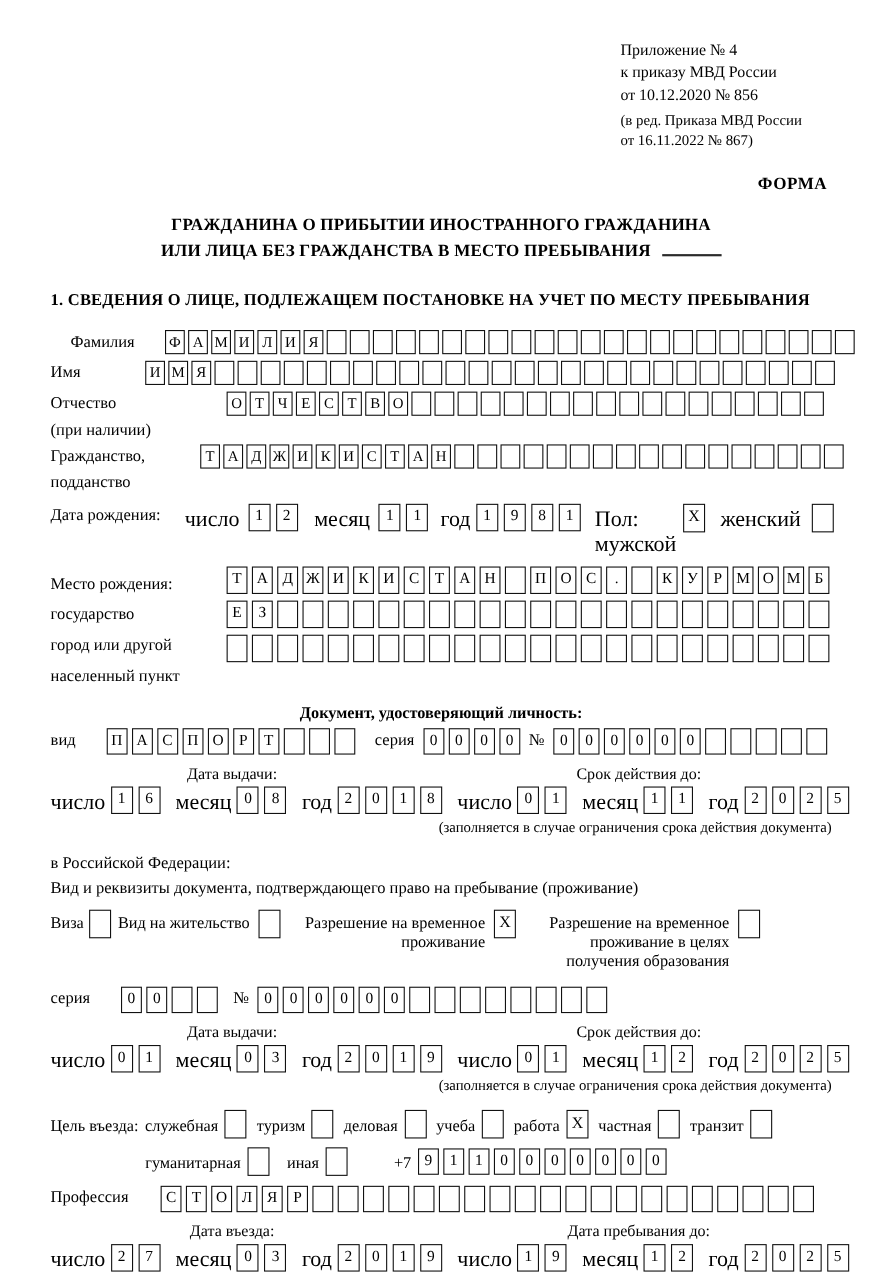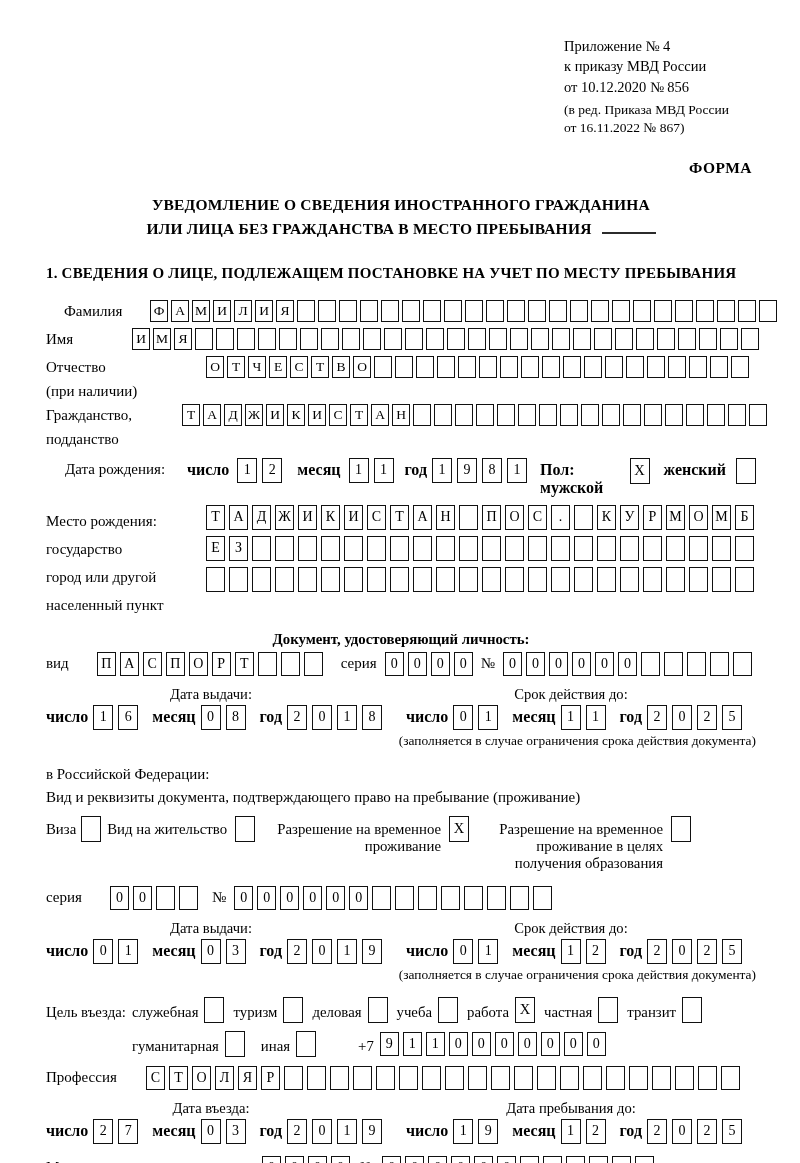--- a/index.html
+++ b/index.html
@@ -39,21 +39,21 @@
   
   .inline-lab{font-size:15px;padding-top:3px;margin:0 8px 0 0;}
   .gap-l{margin-left:14px;}
 
   
   .daterow{display:flex;margin-top:10px;}
   .datecol{width:372px;}
   .datecol.right{width:auto;}
   .datetitle{text-align:center;font-size:14.6px;margin-bottom:2px;width:330px;}
   .dateline{display:flex;align-items:flex-start;}
-  .dlab{font-size:16px;padding-top:3px;margin-right:5px;font-weight:bold;}
+  .dlab{font-size:20px;padding-top:3px;margin-right:5px;}
   .dateline .cells{margin-right:9px;}
   .note-right{text-align:right;font-size:13.4px;margin-top:3px;}
 
   
   .res-text{font-size:15px;margin-top:14px;line-height:1.5;}
   .opt-row{display:flex;align-items:flex-start;margin-top:8px;}
   .opt{display:flex;align-items:flex-start;}
   .opt .olabel{font-size:14.8px;padding-top:5px;}
   .opt .olabel.center{text-align:right;}
   .opt .cbox{margin-left:8px;}
@@ -76,21 +76,21 @@
     <div>к приказу МВД России</div>
     <div>от 10.12.2020 № 856</div>
     <div class="sub">
       <div>(в ред. Приказа МВД России</div>
       <div>от 16.11.2022 № 867)</div>
     </div>
   </div>
   <div class="form-label">ФОРМА</div>
 
   <div class="title">
-    <div>УВЕДОМЛЕНИЕ О СВЕДЕНИЯ ИНОСТРАННОГО ГРАЖДАНИНА</div>
+    <div>ГРАЖДАНИНА О ПРИБЫТИИ ИНОСТРАННОГО ГРАЖДАНИНА</div>
     <div>
       <span>ИЛИ ЛИЦА БЕЗ ГРАЖДАНСТВА В МЕСТО ПРЕБЫВАНИЯ</span><span class="blank-line"></span>
     </div>
   </div>
 
   <div class="sec-heading">1. СВЕДЕНИЯ О ЛИЦЕ, ПОДЛЕЖАЩЕМ ПОСТАНОВКЕ НА УЧЕТ ПО МЕСТУ ПРЕБЫВАНИЯ</div>
 
   <div class="row" style="margin-top:18px;margin-left:18px;">
     <div class="lab w86">Фамилия</div>
     <div class="cells">
@@ -228,21 +228,21 @@
         <span class="cell"></span>
         <span class="cell"></span>
         <span class="cell"></span>
         <span class="cell"></span>
         <span class="cell"></span>
         <span class="cell"></span>
         <span class="cell"></span>
       </div>
   </div>
 
-  <div class="row" style="margin-top:10px;align-items:flex-start;margin-left:19px;">
+  <div class="row" style="margin-top:10px;align-items:flex-start;">
     <div class="lab" style="width:122px;">Дата рождения:</div>
     <div class="dlab" style="margin-right:8px;">число</div>
     <div class="cells date" style="margin-right:10px;">
         <span class="cell">1</span>
         <span class="cell">2</span>
       </div>
     <div class="dlab" style="margin-right:8px;">месяц</div>
     <div class="cells date" style="margin-right:6px;">
         <span class="cell">1</span>
         <span class="cell">1</span>

